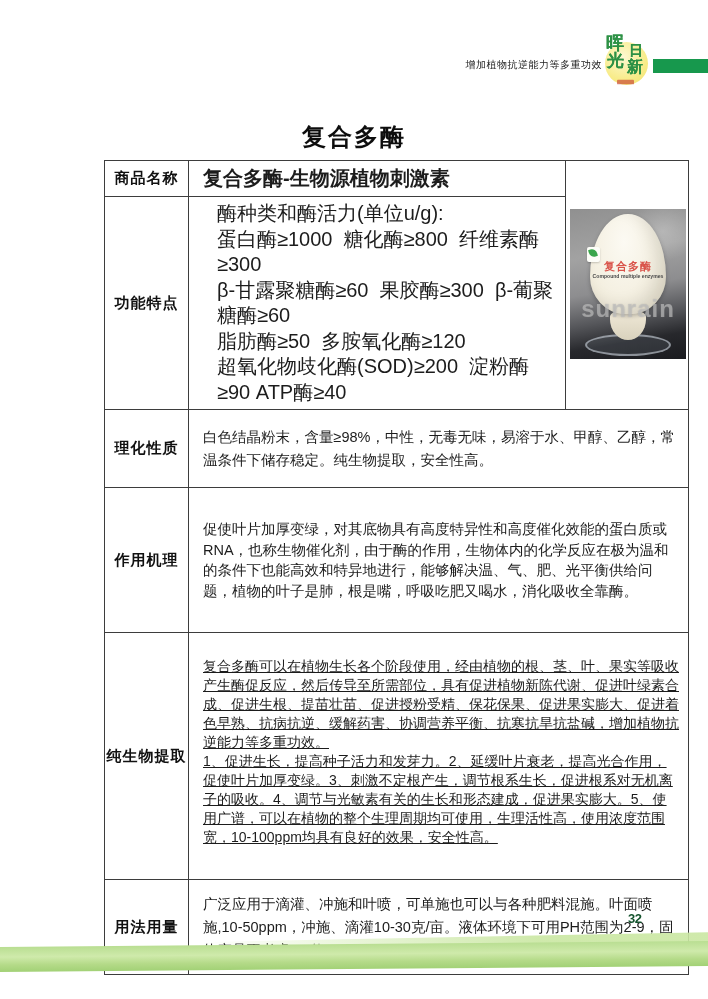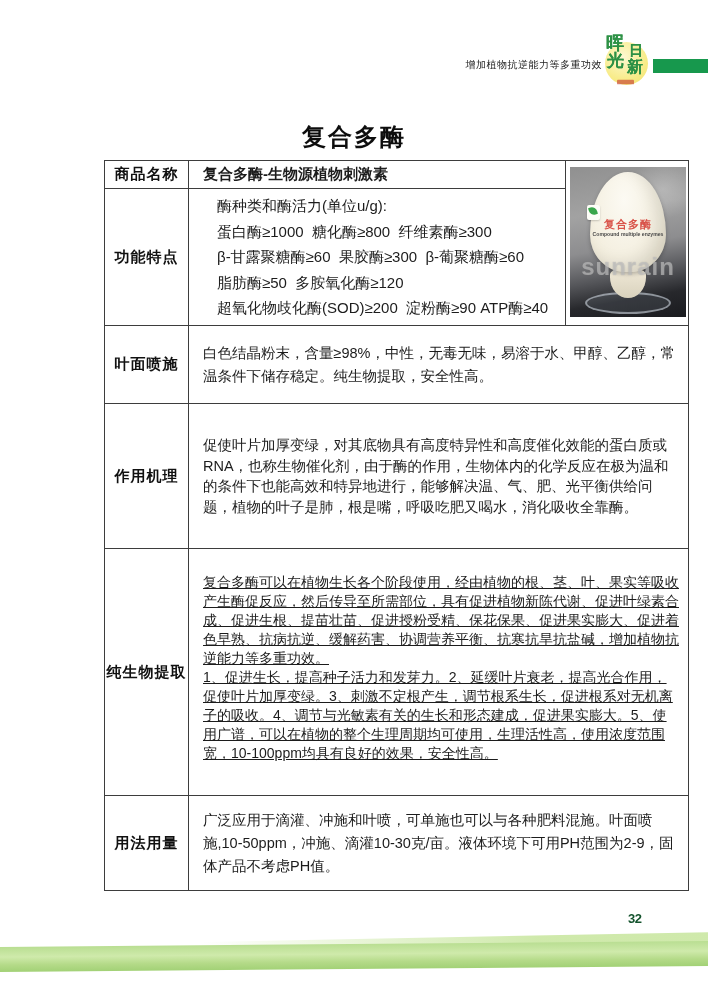--- a/index.html
+++ b/index.html
@@ -25,22 +25,22 @@
   
   .title { position:absolute; left:62px; top:121px; width:584px; text-align:center;
            font-size:24px; font-weight:bold; color:#0d0d0d; letter-spacing:2px; }
 
   
   table.spec { position:absolute; left:62px; top:160px; width:584px; border-collapse:collapse;
                table-layout:fixed; color:#1c1c1c;margin-left:42px; }
   table.spec td { border:1px solid #3d3d3d; vertical-align:middle; overflow:hidden; }
   td.lbl { font-weight:bold; text-align:center; font-size:15px; letter-spacing:1px; color:#111; }
   td.ct  { padding:4px 10px 4px 14px; font-size:14.5px; }
-  .r1 .ct { font-weight:600; font-size:15px; }
-  .r2 .ct { line-height:25.5px; font-size:15px; padding-left:28px; }
+  .r1 .ct { font-weight:600; font-size:20px; }
+  .r2 .ct { line-height:25.5px; font-size:20px; padding-left:28px; }
   .r3 .ct { line-height:23px; }
   .r4 .ct { line-height:20.5px; padding-right:8px; }
   .r5 .ct { line-height:19px; font-size:14px; vertical-align:top; padding-top:24px; padding-right:8px;text-decoration:underline; }
   .r6 .ct { line-height:23px; }
   .pre { white-space:pre-wrap; }
 
   
   td.imgcell { vertical-align:top; padding:4px 2px 6px 4px; }
   .photo { position:relative; width:100%; height:150px; overflow:hidden;
            background:linear-gradient(170deg,#909090 0%,#a2a2a2 30%,#8d8d8f 52%,#55565a 70%,#27282c 84%,#1a1b1f 100%); }
@@ -127,21 +127,21 @@
       <td class="lbl">功能特点</td>
       <td class="ct">
         <div class="pre">酶种类和酶活力(单位u/g):</div>
         <div class="pre">蛋白酶≥1000  糖化酶≥800  纤维素酶≥300</div>
         <div class="pre">β-甘露聚糖酶≥60  果胶酶≥300  β-葡聚糖酶≥60</div>
         <div class="pre">脂肪酶≥50  多胺氧化酶≥120</div>
         <div class="pre">超氧化物歧化酶(SOD)≥200  淀粉酶≥90 ATP酶≥40</div>
       </td>
     </tr>
     <tr class="r3" style="height:78px">
-      <td class="lbl">叶面喷施</td>
+      <td class="lbl">理化性质</td>
       <td class="ct" colspan="2">白色结晶粉末，含量≥98%，中性，无毒无味，易溶于水、甲醇、乙醇，常温条件下储存稳定。纯生物提取，安全性高。</td>
     </tr>
     <tr class="r4" style="height:145px">
       <td class="lbl">作用机理</td>
       <td class="ct" colspan="2">促使叶片加厚变绿，对其底物具有高度特异性和高度催化效能的蛋白质或RNA，也称生物催化剂，由于酶的作用，生物体内的化学反应在极为温和的条件下也能高效和特异地进行，能够解决温、气、肥、光平衡供给问题，植物的叶子是肺，根是嘴，呼吸吃肥又喝水，消化吸收全靠酶。</td>
     </tr>
     <tr class="r5" style="height:247px">
       <td class="lbl">纯生物提取</td>
       <td class="ct" colspan="2">
         <p>复合多酶可以在植物生长各个阶段使用，经由植物的根、茎、叶、果实等吸收产生酶促反应，然后传导至所需部位，具有促进植物新陈代谢、促进叶绿素合成、促进生根、提苗壮苗、促进授粉受精、保花保果、促进果实膨大、促进着色早熟、抗病抗逆、缓解药害、协调营养平衡、抗寒抗旱抗盐碱，增加植物抗逆能力等多重功效。</p>

